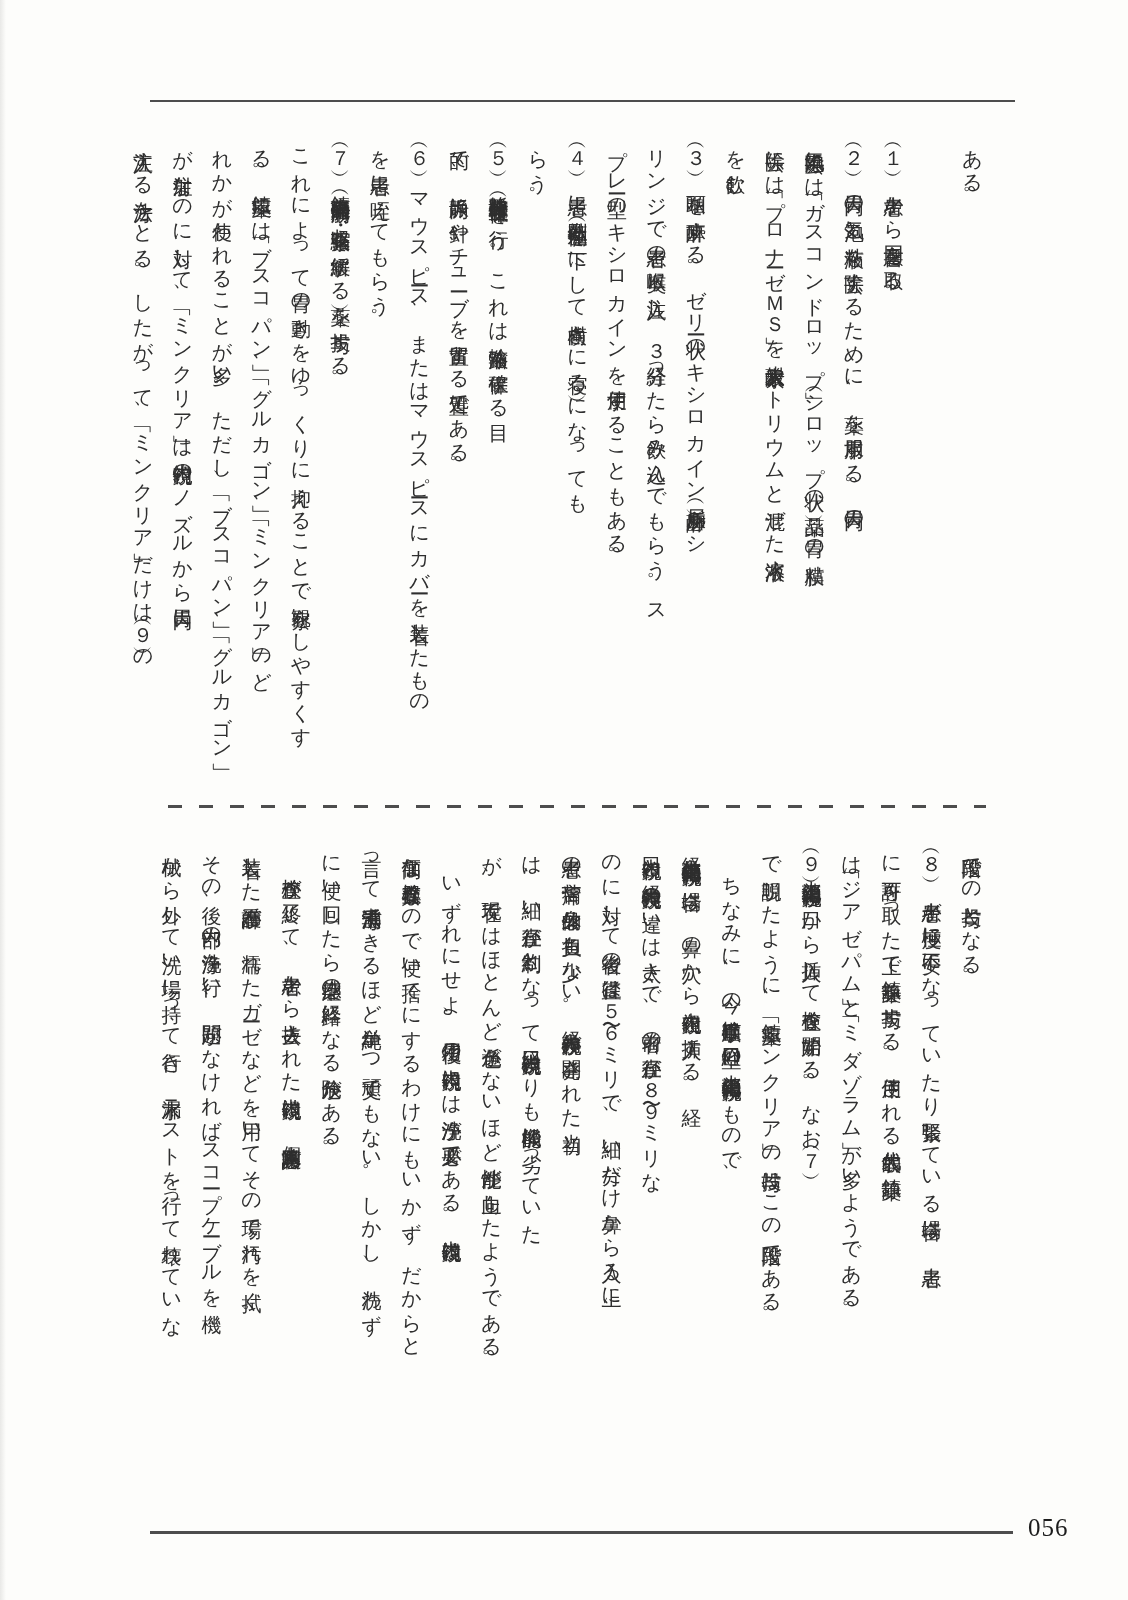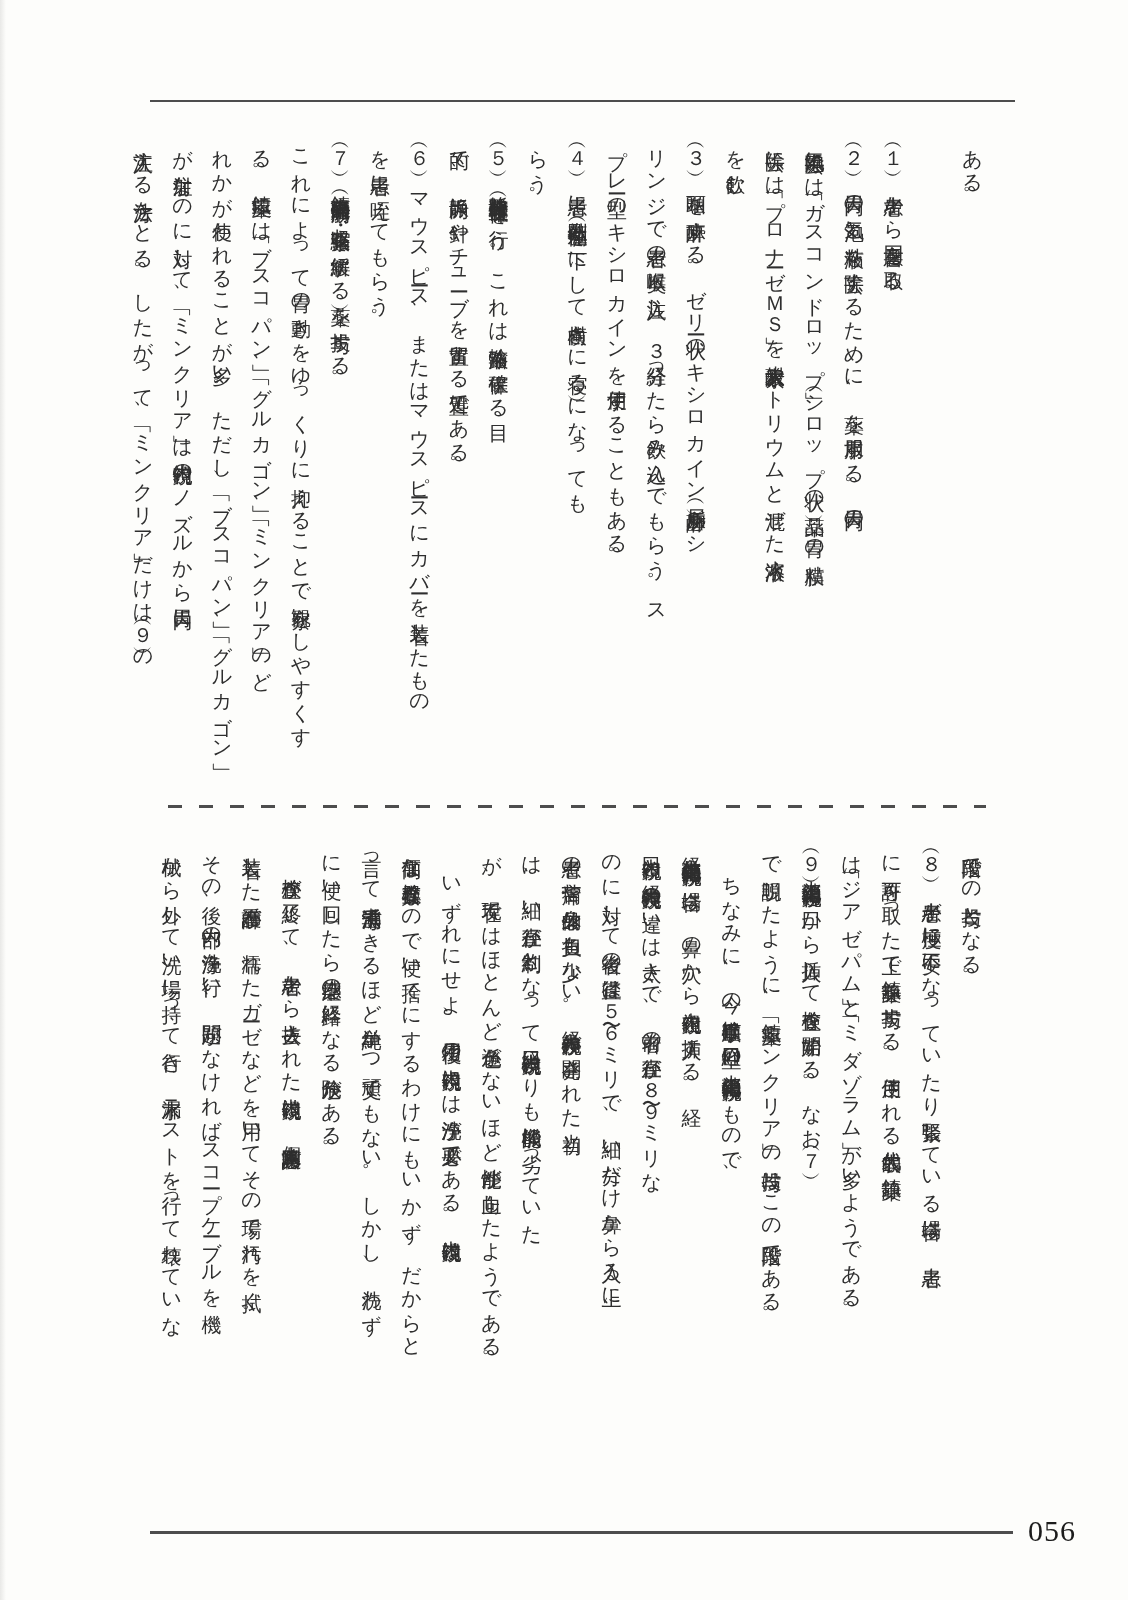--- a/index.html
+++ b/index.html
@@ -43,21 +43,21 @@
     white-space:nowrap;
   }
   .vtext p:empty::before{content:"\3000";}
   .block-top{top:136px;right:136px;}
   .block-top p{line-height:39.5px;}
   .block-bottom{top:842px;right:136px;}
   .block-bottom p{line-height:40px;}
   .page-number{
     position:absolute;left:1028px;top:1514px;
     font-family:"Liberation Serif","DejaVu Serif",serif;
-    font-size:30px;
+    font-size:25px;
     letter-spacing:1px;
     color:var(--pagenum,#1c1c1c);
   }
 </style>
 </head>
 <body style="--text: #2e2e2e; --rule: #4d4d4d; --pagenum: #1c1c1c; --background: #fdfdfb;">
 
 <div class="page">
   <div class="rule-top"></div>
 

